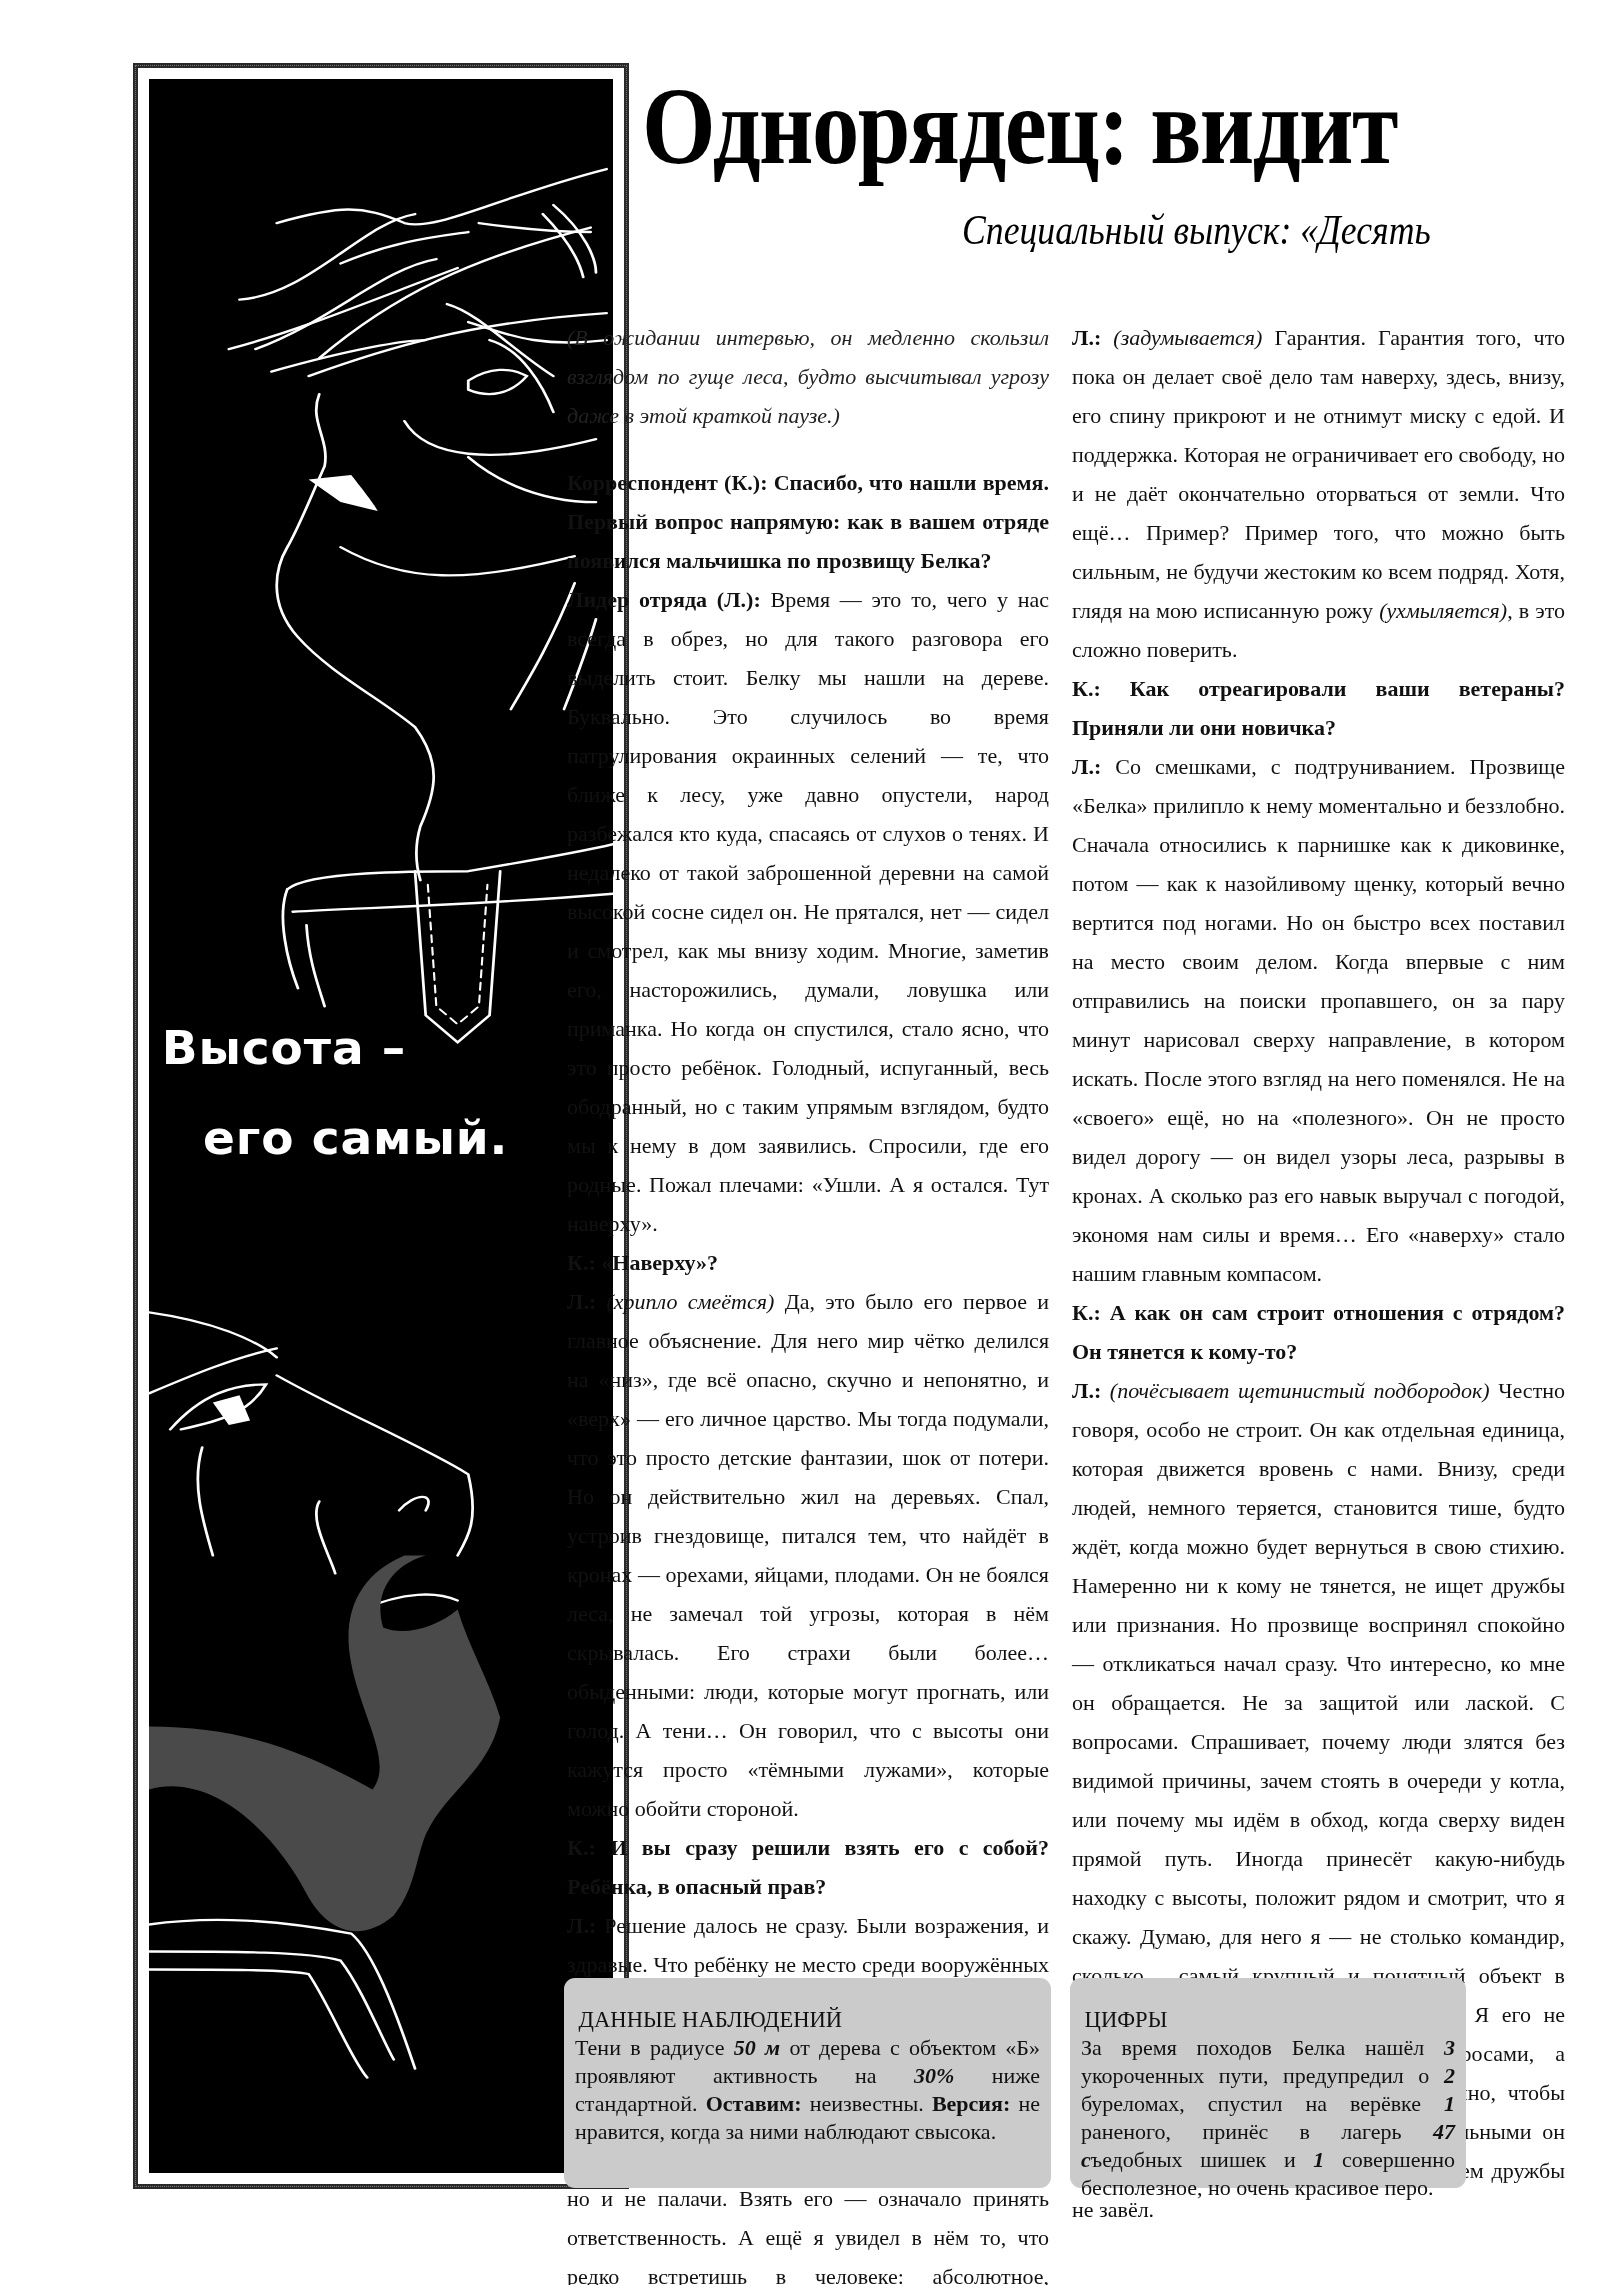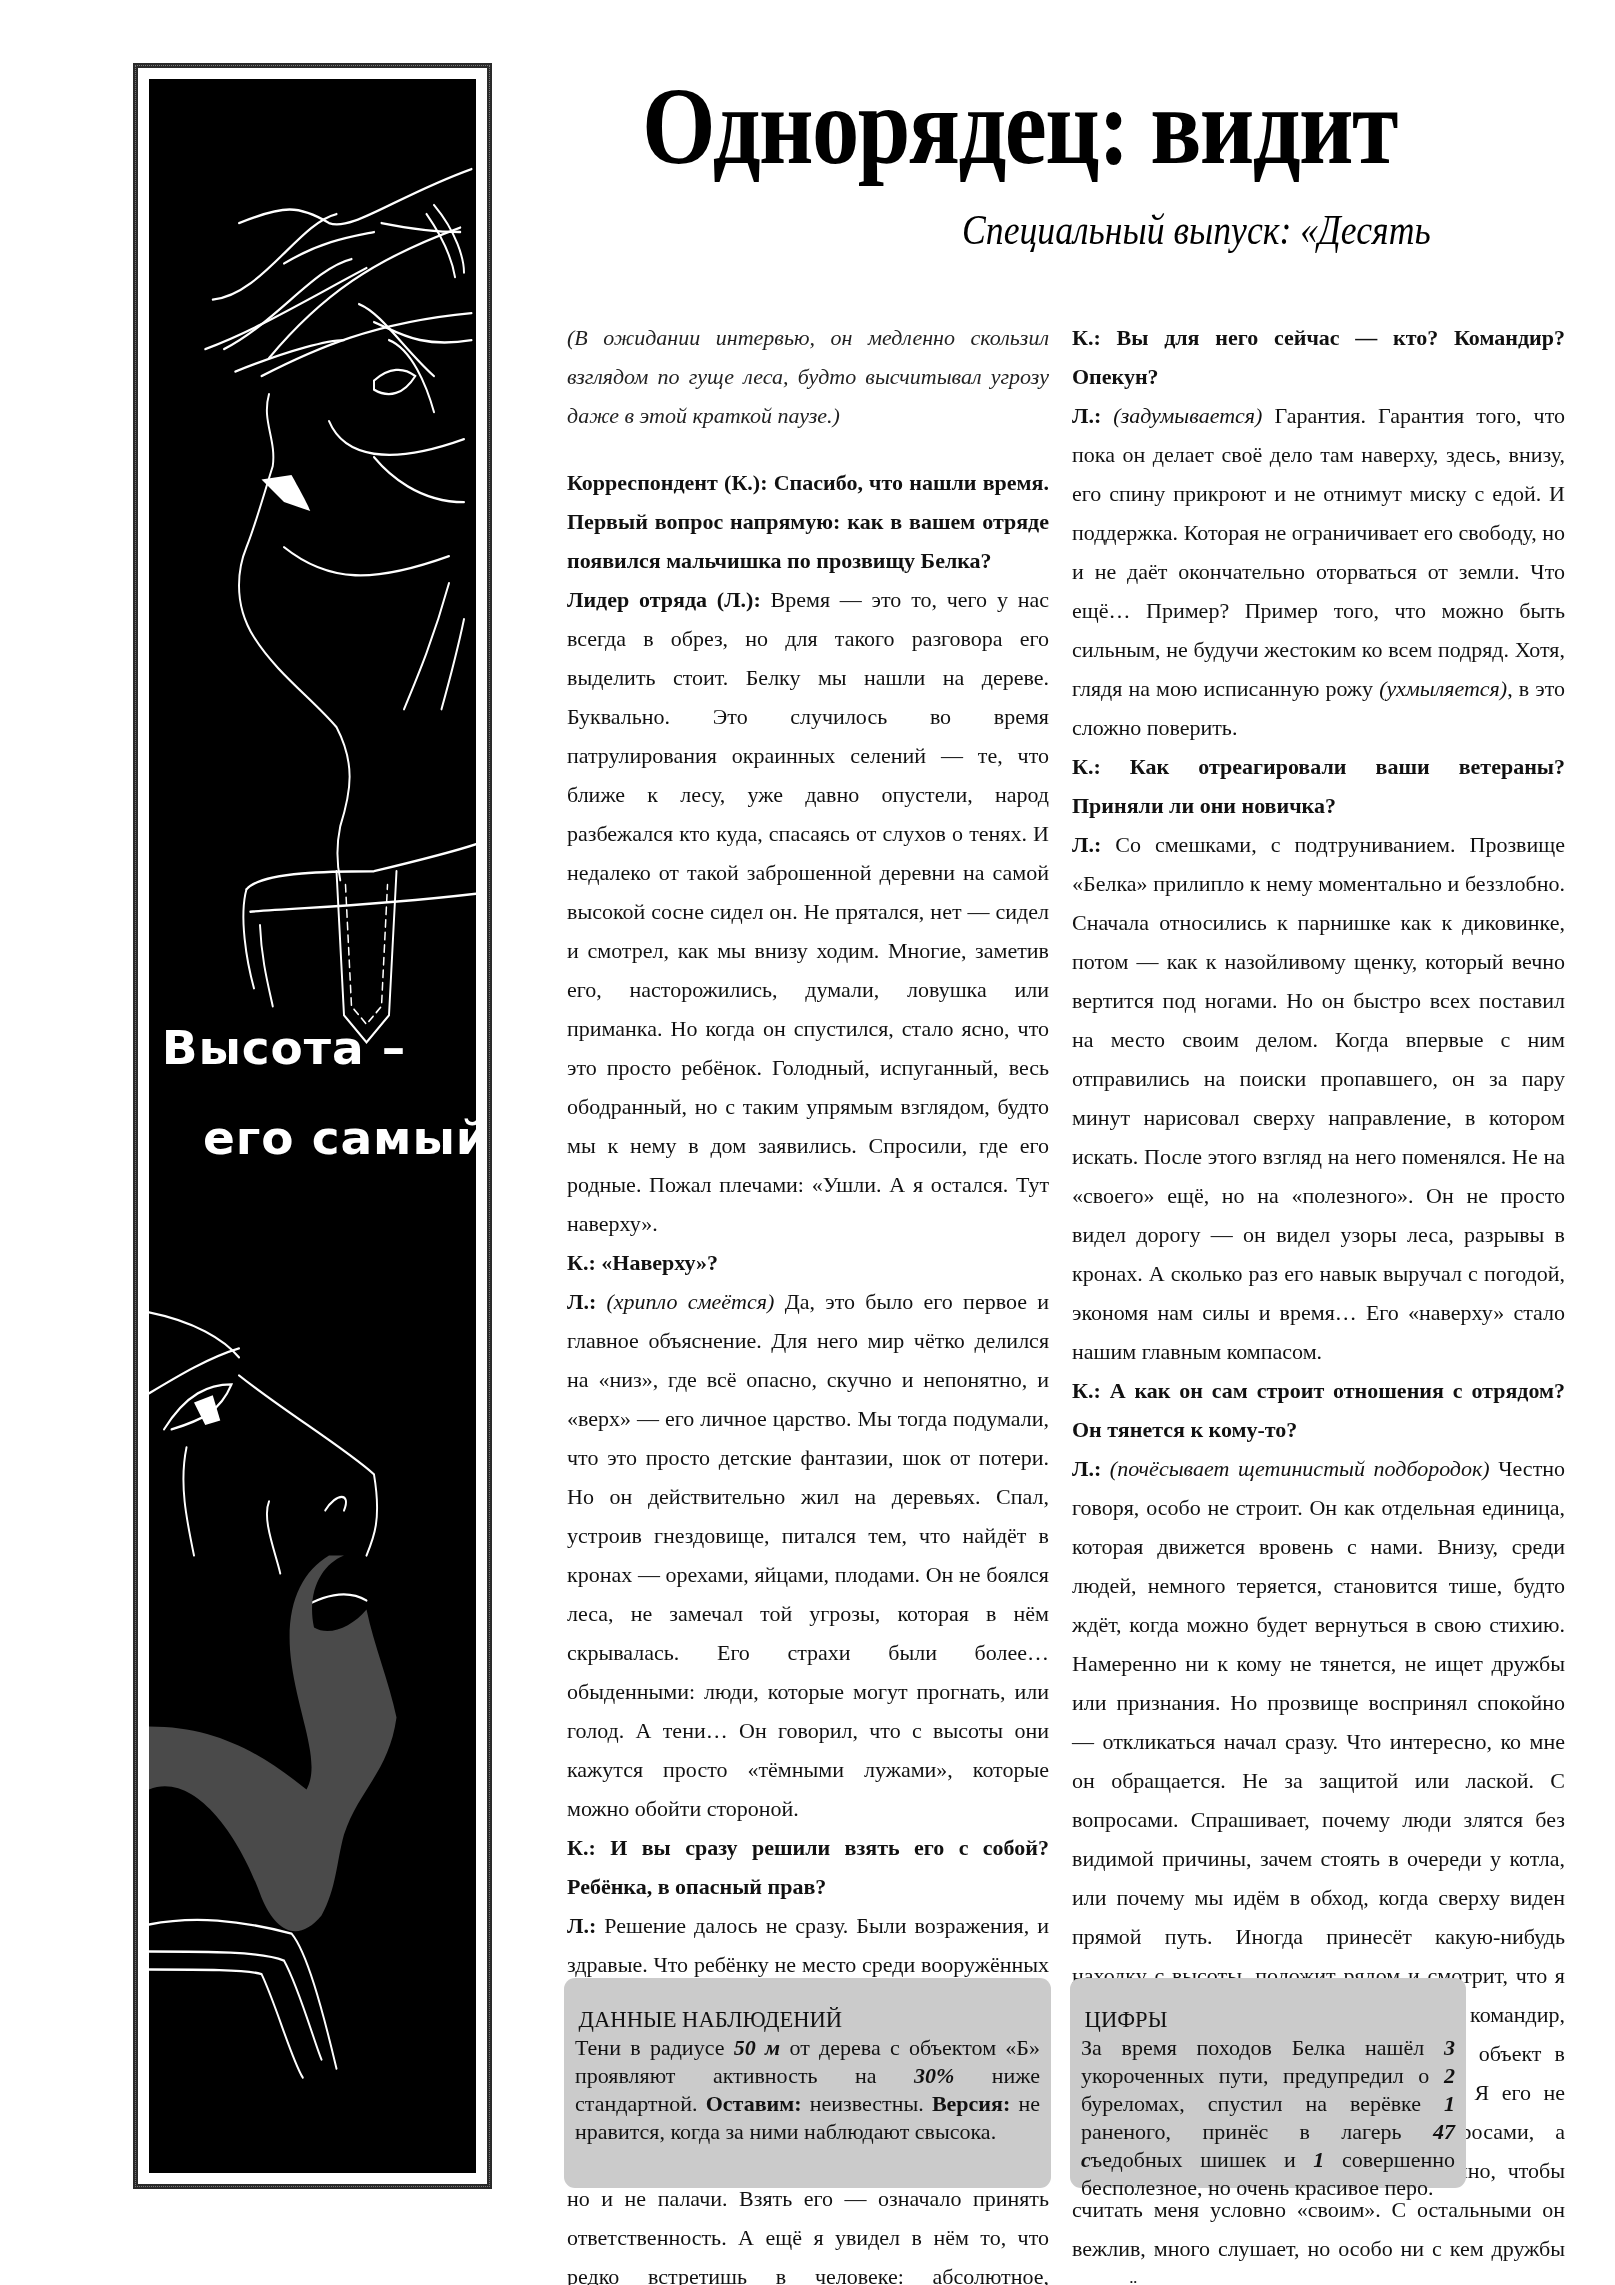--- a/index.html
+++ b/index.html
@@ -1,19 +1,19 @@
 <!DOCTYPE html>
 <html style="font-size:14.5px"><head>
 <meta charset="utf-8">
 <style>
   html, body { margin: 0; padding: 0; background: #ffffff; }
   body { width: 1616px; height: 2285px; position: relative; overflow: hidden; font-family: "Liberation Serif", serif; color: #111; }
 
   
-  .art-frame { position: absolute; left: 133px; top: 63px; width: 359px; height: 2126px; box-sizing: border-box;
+  .art-frame { position: absolute; left: 133px; top: 63px; width: 496px; height: 2126px; box-sizing: border-box;
     border: 5.4px solid #2a2a2a; outline: 1.8px dotted #777; outline-offset: -3.6px; background: #fff; }
   .art-inner { position: absolute; left: 11px; top: 11px; right: 11px; bottom: 11px; background: #000; overflow: hidden; }
   .art-inner svg { position: absolute; left: 0; top: 0; width: 100%; height: 100%; }
   .tagline { position: absolute; color: #fff; font-family: "DejaVu Sans", sans-serif; font-weight: bold; font-size: 47px; letter-spacing: 0.9px; white-space: nowrap; }
   .tagline.l1 { left: 12.7px; top: 941px; }
   .tagline.l2 { left: 54px; top: 1031px; }
 
   
   .title { position: absolute; left: 642px; top: 63px; font-family: "Liberation Serif", serif; font-weight: bold; font-size: 110px; letter-spacing: -1.8px; transform: scaleX(0.86); transform-origin: left top; white-space: nowrap; color: #000; }
   .subtitle { position: absolute; left: 962px; top: 206px; font-style: italic; font-size: 42px; transform: scaleX(0.85); transform-origin: left top; white-space: nowrap; color: #000; }
@@ -119,23 +119,20 @@
   </p>
   <p class="q">
     <span>К.:</span><span> И вы сразу решили взять его с собой? Ребёнка, в опасный прав?</span>
   </p>
   <p>
     <span class="tag">Л.:</span><span> Решение далось не сразу. Были возражения, и здравые. Что ребёнку не место среди вооружённых взрослых, тем более в нашем ремесле. Кадав, помню, молчал, а потом сказал: «Оставим здесь — через неделю найдём иссохшие останки на этом же дереве. Возьмём с собой — будет хоть шанс». И он был прав. Мы не благотворительное общество, но и не палачи. Взять его — означало принять ответственность. А ещё я увидел в нём то, что редко встретишь в человеке: абсолютное, неиспорченное понимание леса. Не как угрозы или ресурса, а как дома. Для разведки такое — дар.</span>
   </p>
 </div>
 
 <div class="col right">
-  <p class="q">
-    <span>К.:</span><span> Вы для него сейчас — кто? Командир? Опекун?</span>
-  </p>
   <p>
     <span class="tag">Л.:</span>
     <span class="stage">(задумывается)</span><span> Гарантия. Гарантия того, что пока он делает своё дело там наверху, здесь, внизу, его спину прикроют и не отнимут миску с едой. И поддержка. Которая не ограничивает его свободу, но и не даёт окончательно оторваться от земли. Что ещё… Пример? Пример того, что можно быть сильным, не будучи жестоким ко всем подряд. Хотя, глядя на мою исписанную рожу </span><span class="stage">(ухмыляется)</span><span>, в это сложно поверить.</span>
   </p>
   <p class="q">
     <span>К.:</span><span> Как отреагировали ваши ветераны? Приняли ли они новичка?</span>
   </p>
   <p>
     <span class="tag">Л.:</span><span> Со смешками, с подтруниванием. Прозвище «Белка» прилипло к нему моментально и беззлобно. Сначала относились к парнишке как к диковинке, потом — как к назойливому щенку, который вечно вертится под ногами. Но он быстро всех поставил на место своим делом. Когда впервые с ним отправились на поиски пропавшего, он за пару минут нарисовал сверху направление, в котором искать. После этого взгляд на него поменялся. Не на «своего» ещё, но на «полезного». Он не просто видел дорогу — он видел узоры леса, разрывы в кронах. А сколько раз его навык выручал с погодой, экономя нам силы и время… Его «наверху» стало нашим главным компасом.</span>
   </p>

